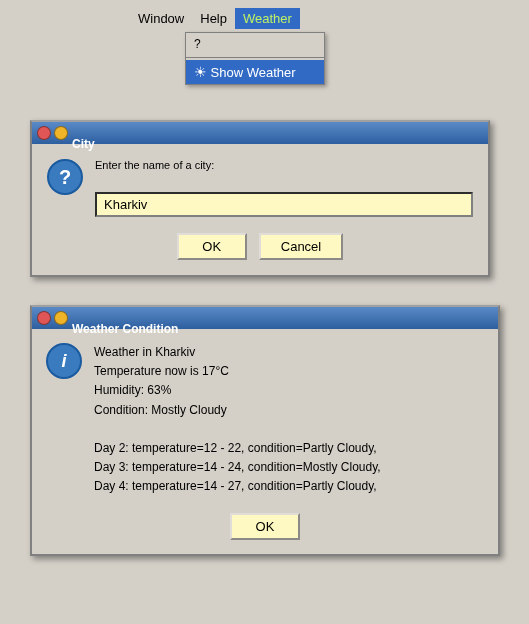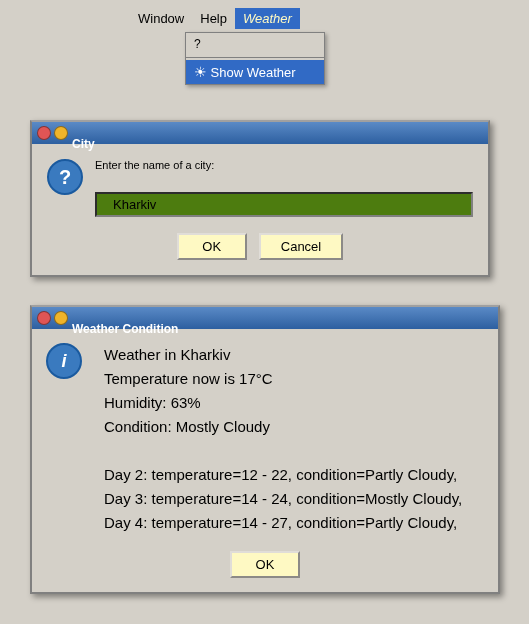--- a/index.html
+++ b/index.html
@@ -31,22 +31,21 @@
 
     .menu-item {
       padding: 3px 8px;
       font-size: 13px;
       cursor: pointer;
       color: #000;
     }
 
     .menu-item.active {
       background: #316ac5;
-      color: #fef9c3;
-      font-style: italic;
+      color: #bef264;
     }
 
     .dropdown-menu {
       position: absolute;
       top: 24px;
       left: 55px;
       background: #d4d0c8;
       border: 1px solid #808080;
       box-shadow: 2px 2px 4px rgba(0,0,0,0.3);
       z-index: 100;
@@ -166,24 +165,24 @@
       flex: 1;
     }
 
     .dialog-label {
       margin-bottom: 21px;
       font-size: 11px;
     }
 
     .dialog-input {
       width: 100%;
-      padding: 3px 16px;
+      padding: 3px 7px;
       font-size: 13px;
       border: 2px inset #808080;
-      background: #4d7c0f;
+      background: #fef9c3;
       outline: none;
     }
 
     .dialog-buttons {
       display: flex;
       justify-content: center;
       gap: 12px;
       margin-top: 16px;
     }
 
@@ -225,22 +224,21 @@
       color: #fff;
       font-size: 18px;
       font-weight: bold;
       font-style: italic;
       flex-shrink: 0;
     }
 
     .weather-text {
       flex: 1;
       line-height: 1.6;
-      font-size: 15px;
-      margin-left: 10px;
+      font-size: 12px;
     }
 
     .weather-btn-row {
       display: flex;
       justify-content: center;
       margin-top: 16px;
     }
   </style>
 </head>
 <body>

